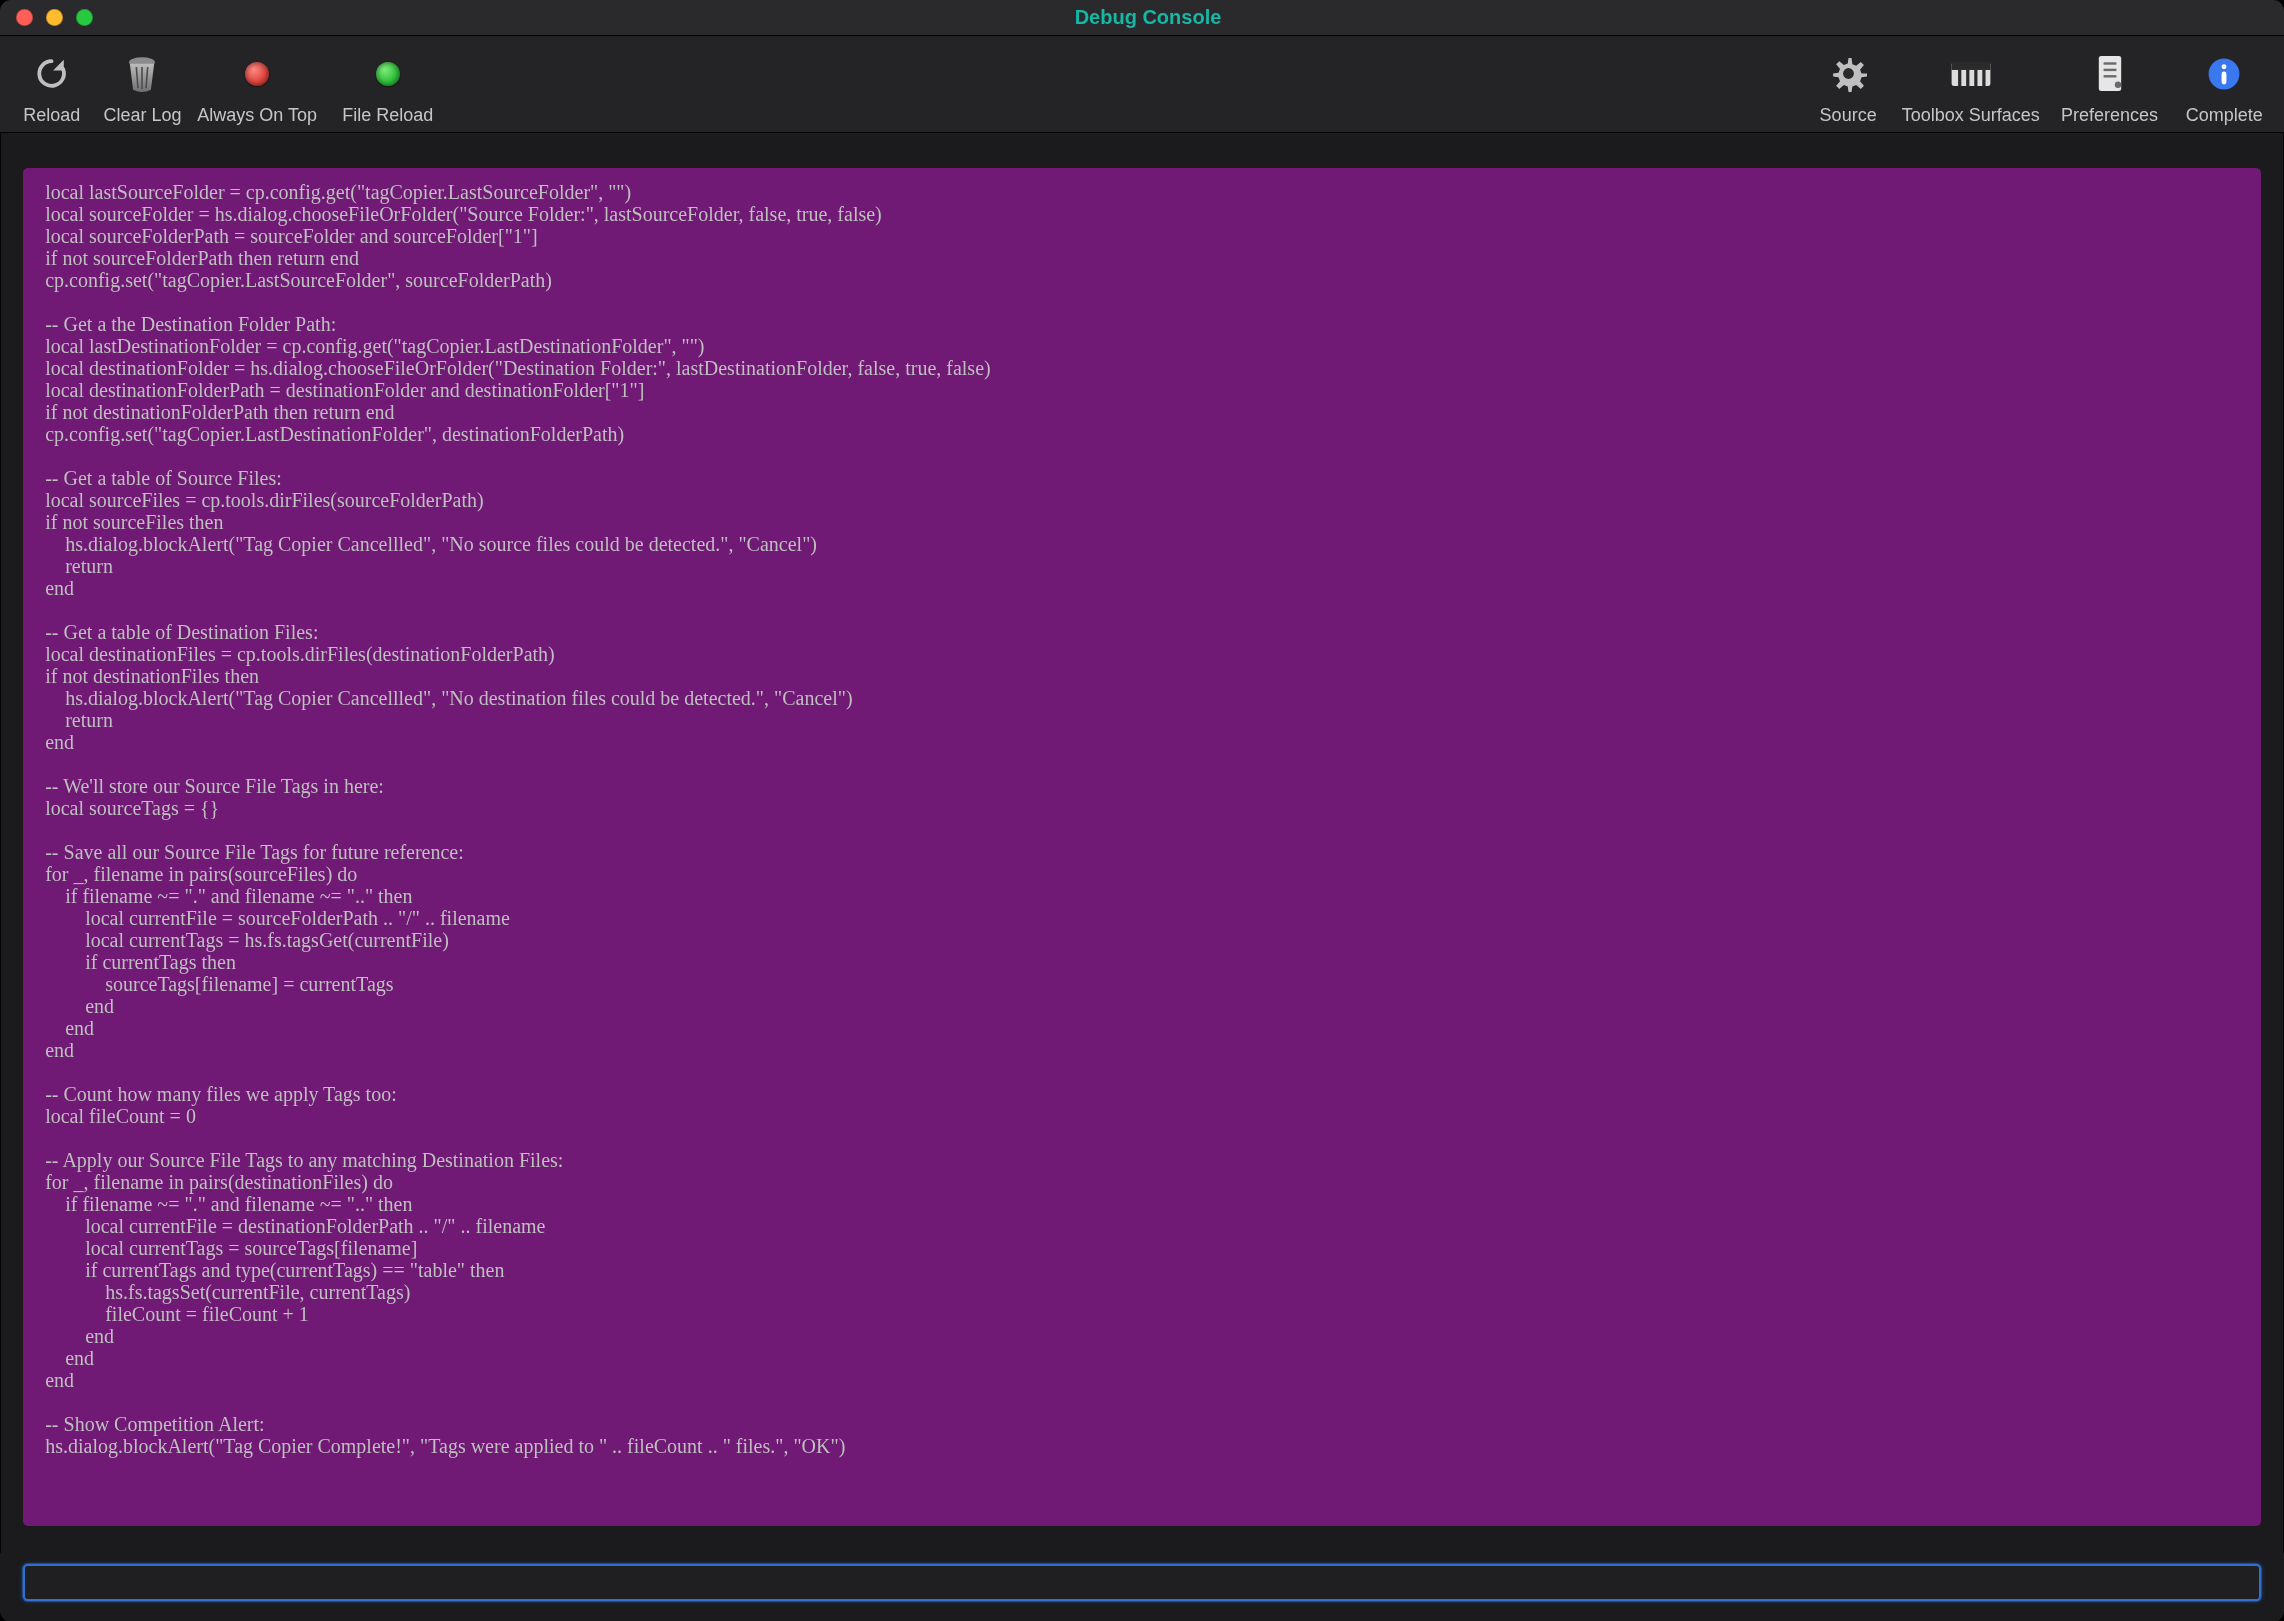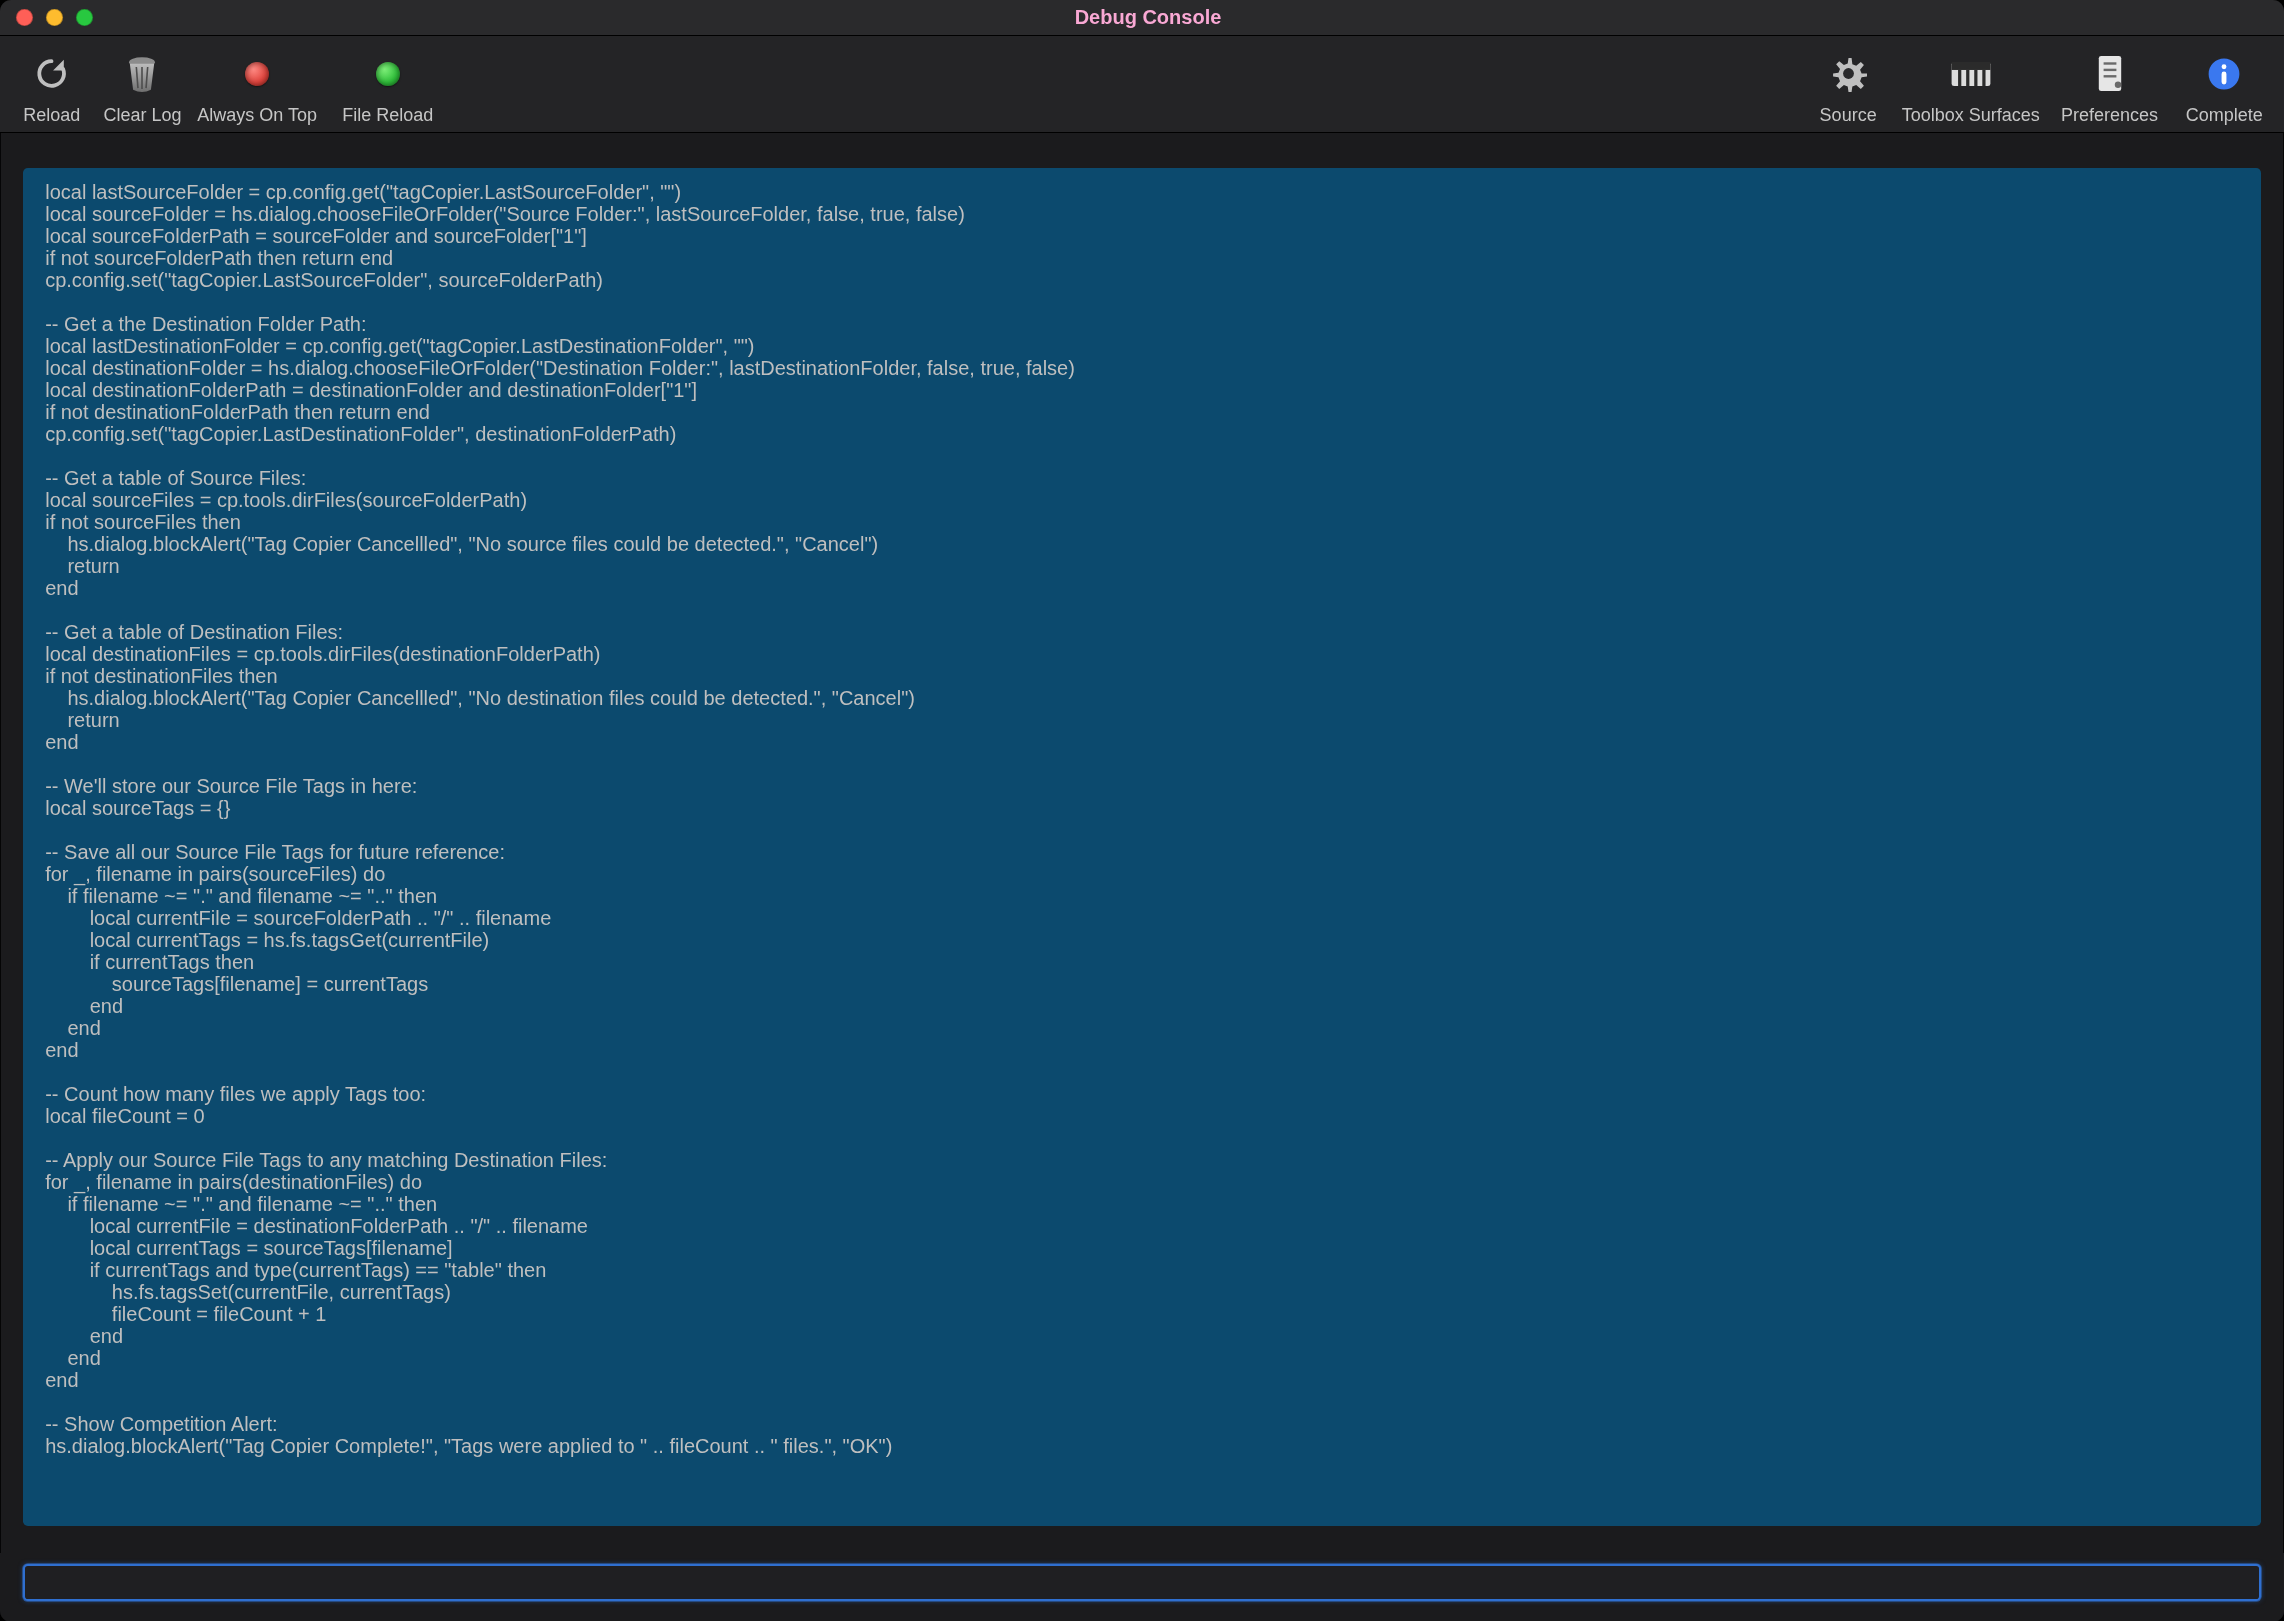--- a/index.html
+++ b/index.html
@@ -59,21 +59,21 @@
   }
   .dot.red { background: var(--red); }
   .dot.yellow { background: var(--yellow); }
   .dot.green { background: var(--green); }
   .title {
     position: absolute;
     left: 12px; right: 0;
     text-align: center;
     font-size: 20px;
     font-weight: 600;
-    color: #f9a8d4;
+    color: #14b8a6;
     pointer-events: none;
   }
   
   .toolbar {
     height: 97px;
     background: var(--toolbar);
     display: flex;
     align-items: stretch;
     padding: 0 11.3px;
     border-bottom: 0.8px solid #000;
@@ -116,25 +116,25 @@
 
   
   .log-wrap {
     flex: 1;
     overflow: hidden;
     padding: 14.5px 22.6px 6.5px 22.6px;
     display: flex;
   }
   .log {
     flex: 1;
-    background: #0c4a6e;
+    background: #701a75;
     border-radius: 4.8px;
     padding: 13px 14.5px 19.4px 22.6px;
     overflow: auto;
-    font-family: Liberation Sans, sans-serif;
+    font-family: Liberation Serif, serif;
     font-size: 20px;
     line-height: 1.10;
     color: var(--code);
     white-space: pre;
   }
   
   .input-bar {
     flex: 0 0 auto;
     padding: 11.3px 22.6px 21px 22.6px;
     background: var(--bg);

